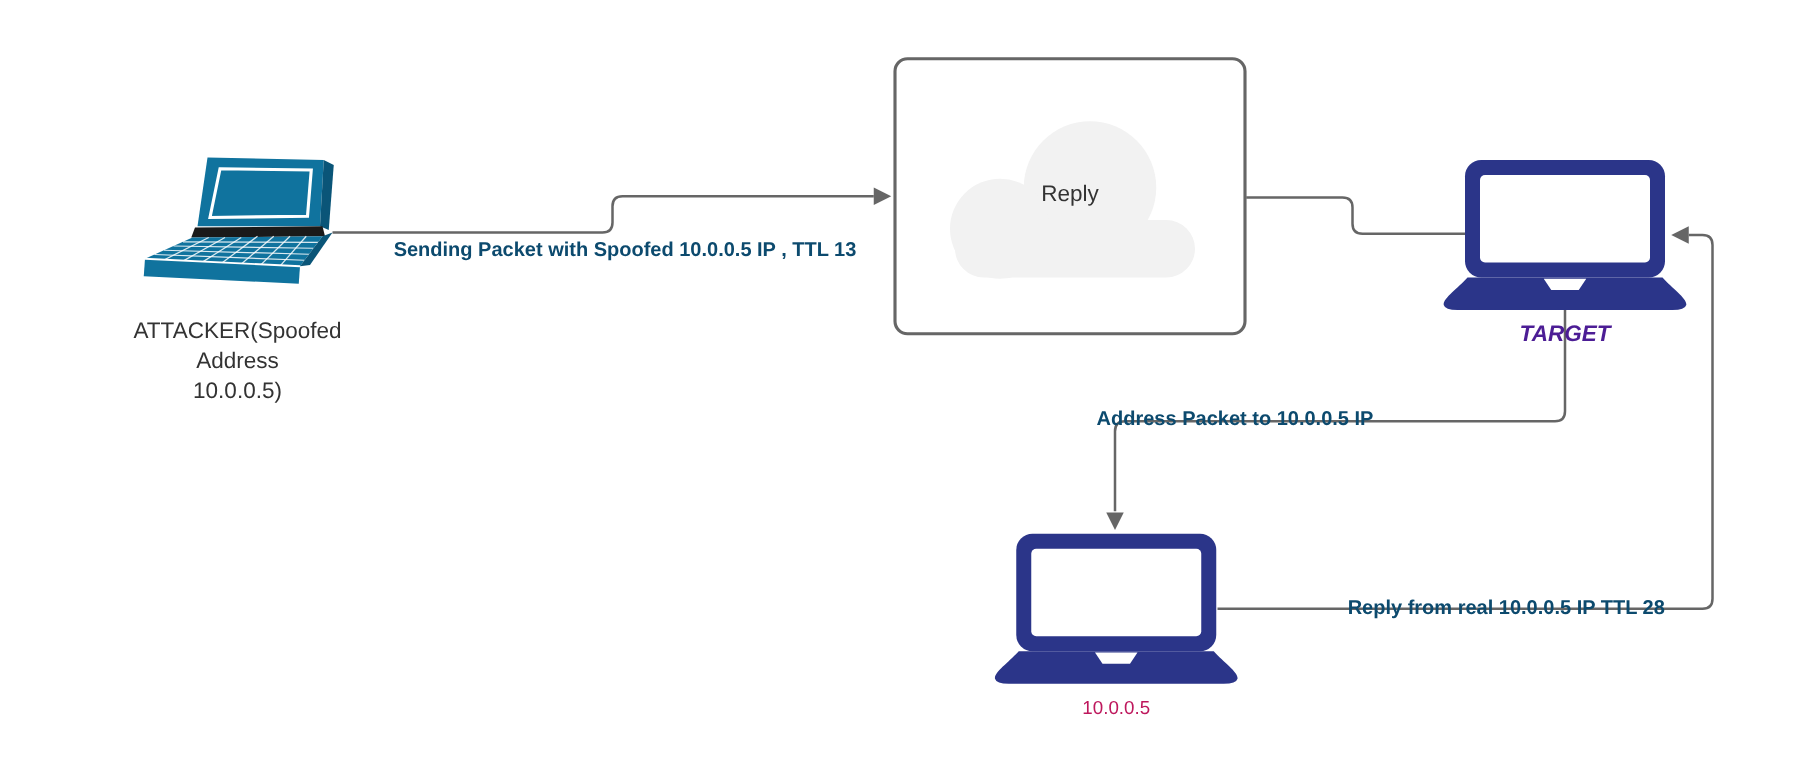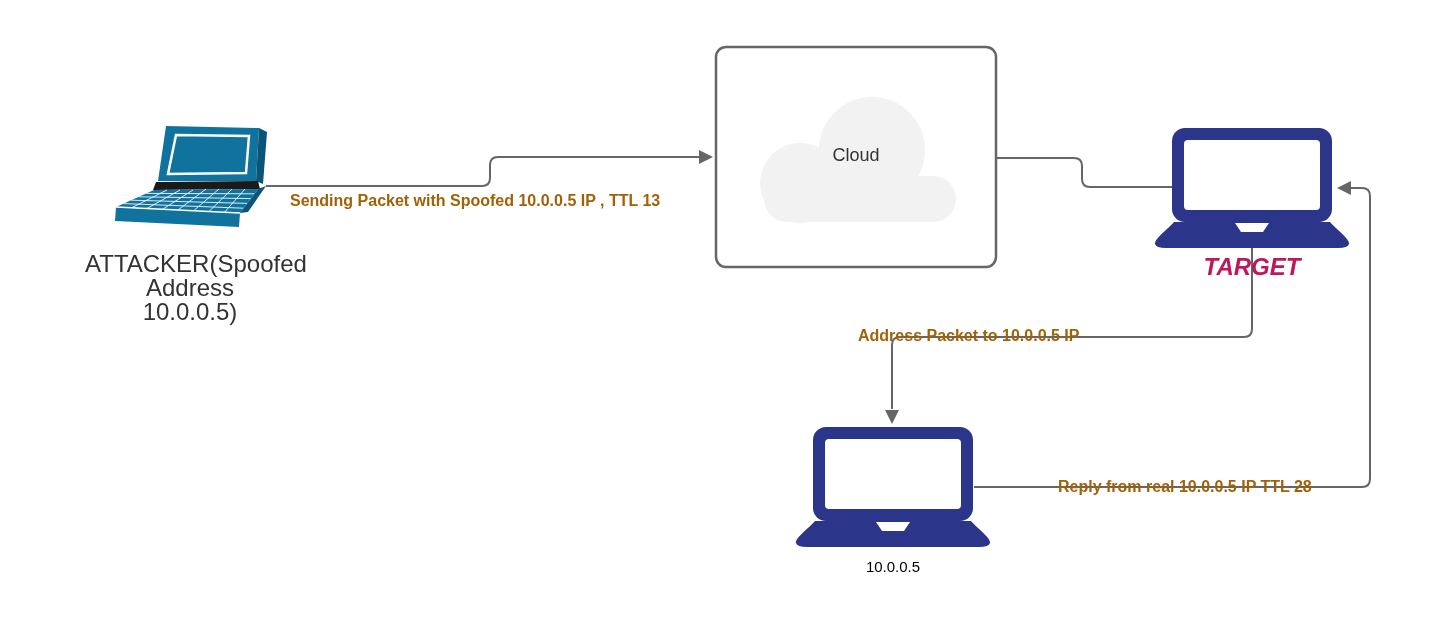--- a/index.html
+++ b/index.html
@@ -4,28 +4,28 @@
 <style>
   html,body{margin:0;padding:0;}
   body{
     width:1449px;height:622px;background:#ffffff;overflow:hidden;
     font-family:"Liberation Sans", sans-serif;position:relative;
   }
   .canvas{position:absolute;left:0;top:0;width:1449px;height:622px;}
   svg.diagram{position:absolute;left:0;top:0;}
   .lbl{position:absolute;color:#333333;}
   .node-label{
-    font-size:24px;line-height:24px;text-align:center;white-space:pre-line;
+    font-size:18px;line-height:24px;text-align:center;white-space:pre-line;
   }
   .attacker-label{left:85px;top:252px;width:210px;}
   .cloud-label{left:716px;top:144px;width:280px;font-size:18px;line-height:22px;text-align:center;}
-  .target-label{left:1162px;top:255px;width:180px;font-weight:bold;font-style:italic;color:#be185d;}
-  .host-label{left:813px;top:555px;width:160px;font-size:15px;color:#000000;}
+  .target-label{left:1162px;top:255px;width:180px;font-weight:bold;font-style:italic;color:#4c1d95;}
+  .host-label{left:813px;top:555px;width:160px;font-size:15px;color:#be185d;}
   .edge-label{
-    font-weight:bold;font-size:16px;color:#a16207;text-align:left;white-space:nowrap;
+    font-weight:bold;font-size:16px;color:#0c4a6e;text-align:center;white-space:nowrap;
   }
   .edge1-label{left:290px;top:192px;width:420px;}
   .edge3-label{left:858px;top:327px;width:260px;}
   .edge4-label{left:1058px;top:478px;width:294px;}
 </style>
 </head>
 <body>
 
 <div class="canvas">
 
@@ -99,21 +99,21 @@
       <rect x="12" y="12" width="136" height="70" rx="4" fill="#ffffff"></rect>
       <path d="M 2 94 L 158 94 C 166 103 178 111 177 116 Q 176 120 166 120 L -6 120 Q -16 120 -17 116 C -18 111 -6 103 2 94 Z" fill="#2B3589"></path>
       <path d="M 63 95 L 97 95 L 91 104 L 69 104 Z" fill="#ffffff"></path>
     </g>
   </svg>
 
   <div class="lbl node-label attacker-label">ATTACKER(Spoofed
 Address
 10.0.0.5)</div>
 
-  <div class="lbl cloud-label">Cloud</div>
+  <div class="lbl cloud-label">Reply</div>
 
   <div class="lbl node-label target-label">TARGET</div>
 
   <div class="lbl node-label host-label">10.0.0.5</div>
 
   <div class="lbl edge-label edge1-label">Sending Packet with Spoofed 10.0.0.5 IP , TTL 13</div>
 
   <div class="lbl edge-label edge3-label">Address Packet to 10.0.0.5 IP</div>
 
   <div class="lbl edge-label edge4-label">Reply from real 10.0.0.5 IP TTL 28</div>

